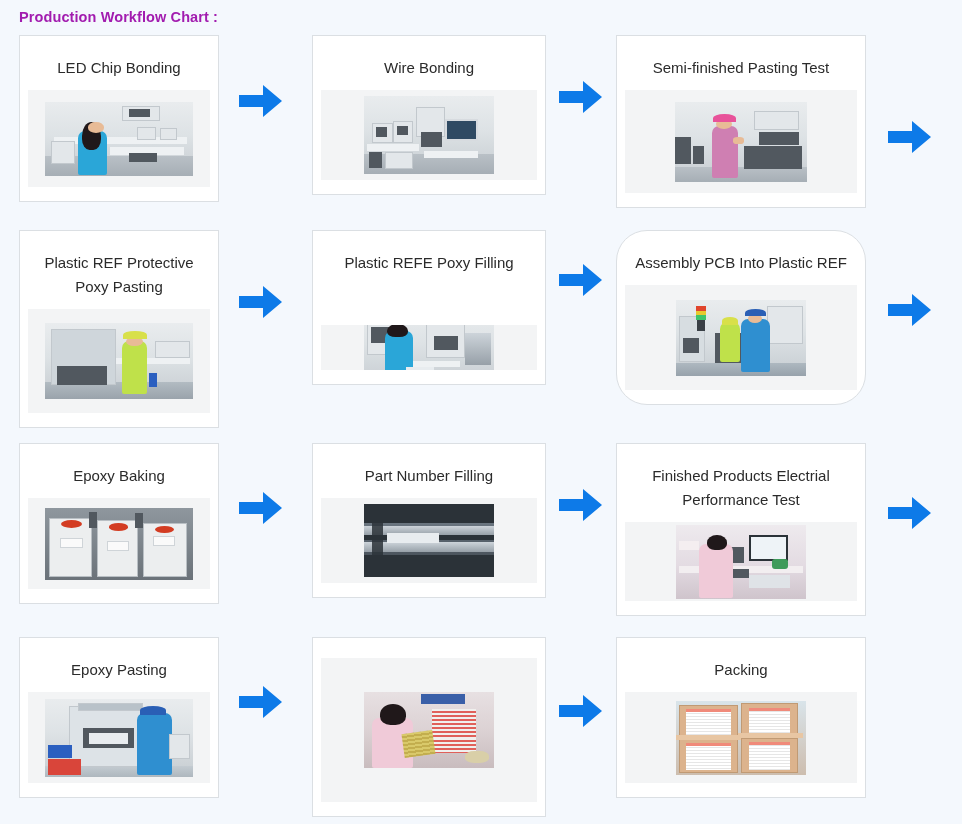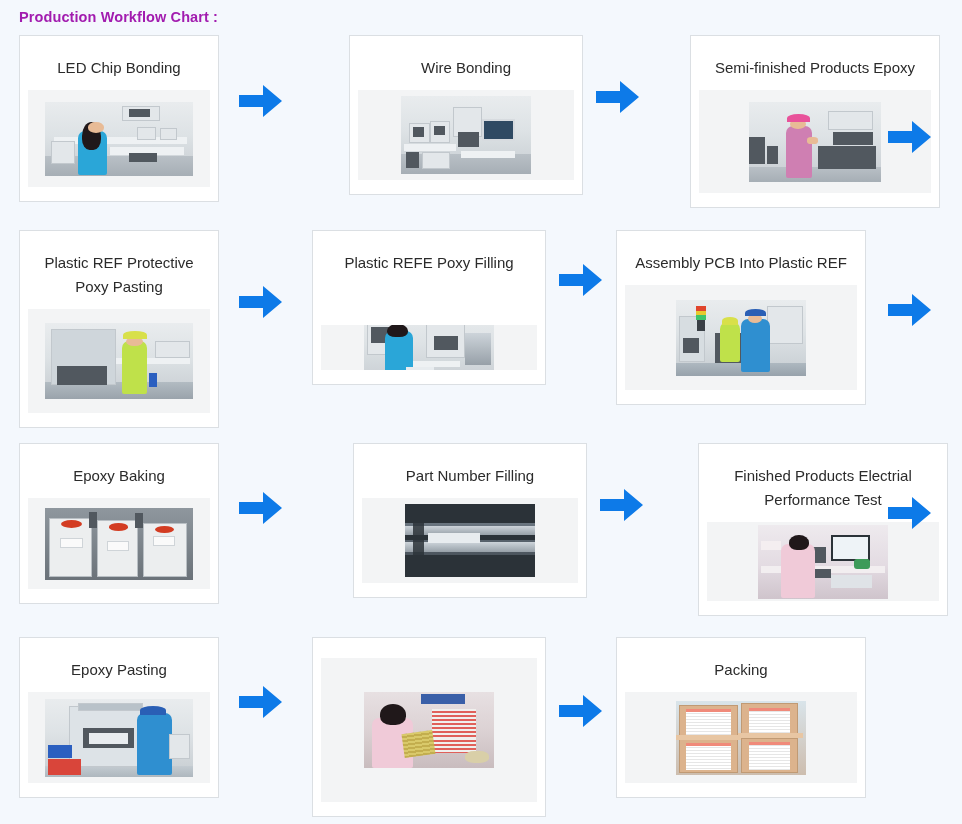--- a/index.html
+++ b/index.html
@@ -39,23 +39,23 @@
     padding: 8px 0 0 0;
   }
 
   .flow-row {
     display: flex;
     align-items: flex-start;
     position: relative;
   }
 
   
-  .flow-row.r1 { height: 195px; gap: 37px; }
+  .flow-row.r1 { height: 195px; }
   .flow-row.r2 { height: 213px; }
-  .flow-row.r3 { height: 194px; gap: 41px; }
+  .flow-row.r3 { height: 194px; }
   .flow-row.r4 { height: 194px; }
 
   .cell {
     display: flex;
     align-items: flex-start;
     flex: 0 0 auto;
   }
 
   
   .col1 { width: 302px; padding-left: 19px; }
@@ -77,21 +77,21 @@
   .card.w2 { width: 234px; }
   .card.w3 { width: 250px; }
 
   
   .r1 .card.w1 { height: 167px; }
   .r1 .card.w2 { height: 160px; }
   .r1 .card.w3 { height: 173px; }
 
   .r2 .card.w1 { height: 198px; }
   .r2 .card.w2 { height: 155px; gap: 40px; }
-  .r2 .card.w3 { height: 175px; }
+  .r2 .card.w3 { height: 175px; border-radius: 31px; }
 
   .r3 .card.w1 { height: 161px; }
   .r3 .card.w2 { height: 155px; }
   .r3 .card.w3 { height: 173px; }
 
   .r4 .card.w1 { height: 161px; }
   .r4 .card.w2 { height: 180px; }
   .r4 .card.w3 { height: 161px; }
 
   .card-title {
@@ -280,21 +280,21 @@
         </div>
         <div class="arrow-slot">
           <svg class="arrow-svg" width="44" height="34" viewBox="0 0 44 34">
             <path d="M0 11 H24 V1 L43 17 L24 33 V23 H0 Z" fill="#0d7ae8"></path>
           </svg>
         </div>
       </div>
 
       <div class="cell col3">
         <div class="card w3">
-          <div class="card-title">Semi-finished Products Epoxy</div>
+          <div class="card-title">Semi-finished Pasting Test</div>
           <div class="card-media">
             <div class="thumb">
               <div class="bg-clean"></div>
               <div class="floor" style="height:18%;"></div>
               <div class="machd" style="left:0%;top:44%;width:12%;height:34%;"></div>
               <div class="machd" style="left:14%;top:56%;width:8%;height:22%;"></div>
               <div class="mach" style="left:60%;top:12%;width:34%;height:24%;"></div>
               <div class="machd" style="left:64%;top:38%;width:30%;height:16%;"></div>
               <div class="machd" style="left:52%;top:56%;width:44%;height:28%;"></div>
               <div class="person gown-mag" style="left:28%;top:30%;width:20%;height:66%;"></div>

